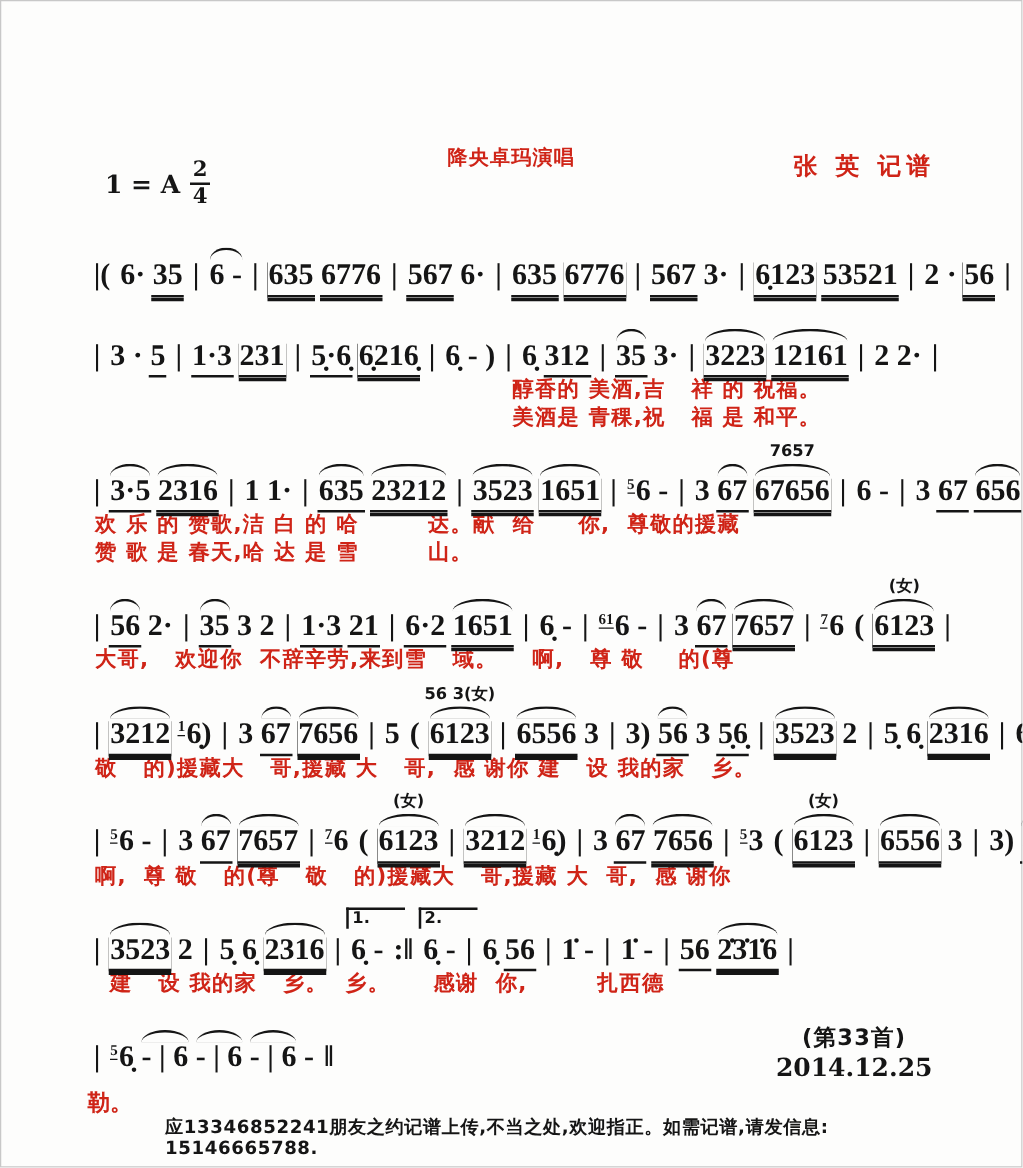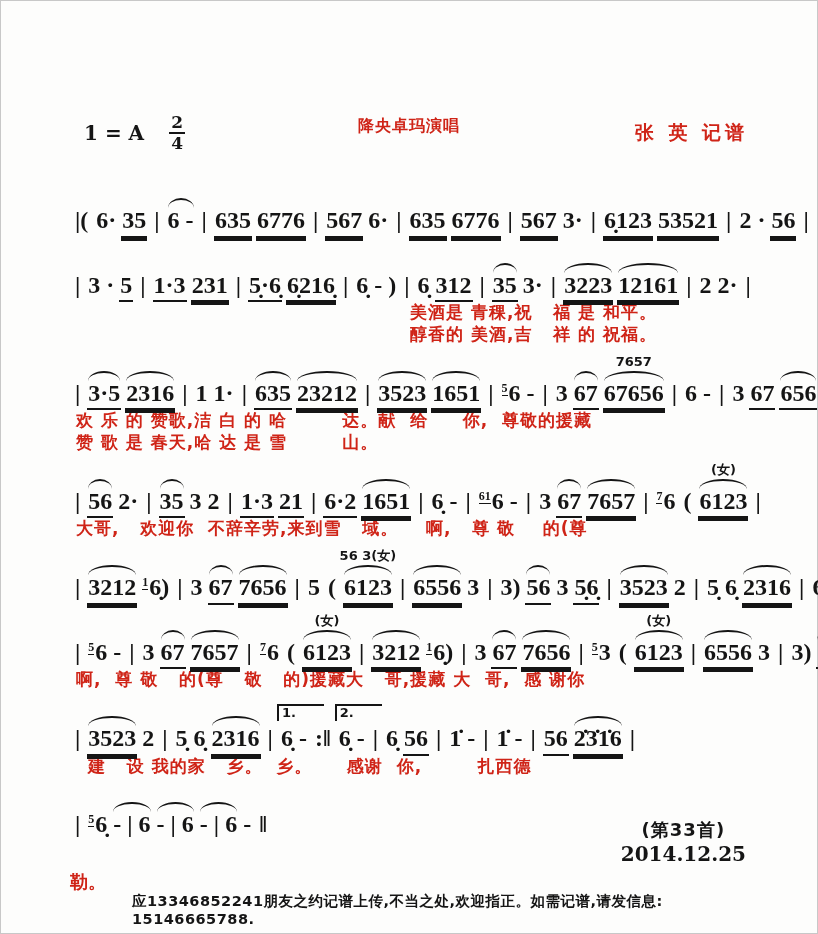--- a/index.html
+++ b/index.html
@@ -11,23 +11,23 @@
     box-shadow:inset 0 0 0 1px #c8c8c8;
     overflow:hidden;
     box-sizing:border-box;
     padding:112px 70px 0 70px;
     color:#151515;
     font-family:"Liberation Serif","DejaVu Serif",serif;
   }
   
   .header{position:relative;height:70px;}
   .keysig{
-    position:absolute;left:14px;top:2px;
+    position:absolute;left:14px;top:16px;
     font-family:"DejaVu Serif",serif;font-weight:bold;font-size:20px;
-    display:flex;align-items:center;gap:25px;
+    display:flex;align-items:center;gap:8px;
   }
   .frac{display:inline-flex;flex-direction:column;align-items:center;line-height:1;font-size:17px;}
   .frac .num{border-bottom:2px solid #151515;padding:0 2px 1px 2px;}
   .frac .den{padding-top:1px;}
   .title-wrap{position:absolute;left:0;right:0;top:0;text-align:center;}
   .title{
     font-size:28px;font-weight:bold;letter-spacing:3px;
     color:var(--red);
     font-family:"DejaVu Sans",sans-serif;
   }
@@ -119,34 +119,35 @@
     </div>
     <div class="transcriber">张 英 记谱</div>
   </div>
 
   <div>
       <div class="system">
         <div class="notation-line"><span class="tok bar"><span>|(</span></span><span class="tok"><span>6·</span></span><span class="tok u2"><span>35</span></span><span class="tok bar"><span>|</span></span><span class="tok arc"><span>6 -</span></span><span class="tok bar"><span>|</span></span><span class="tok u2"><span>635</span></span><span class="tok u2"><span>6776</span></span><span class="tok bar"><span>|</span></span><span class="tok u2"><span>567</span></span><span class="tok"><span>6·</span></span><span class="tok bar"><span>|</span></span><span class="tok u2"><span>635</span></span><span class="tok u2"><span>6776</span></span><span class="tok bar"><span>|</span></span><span class="tok u2"><span>567</span></span><span class="tok"><span>3·</span></span><span class="tok bar"><span>|</span></span><span class="tok u2"><span>6̣123</span></span><span class="tok u2"><span>53521</span></span><span class="tok bar"><span>|</span></span><span class="tok"><span>2</span></span><span class="tok"><span>·</span></span><span class="tok u2"><span>56</span></span><span class="tok bar"><span>|</span></span></div>
       </div>
       <div class="system">
         <div class="notation-line"><span class="tok bar"><span>|</span></span><span class="tok"><span>3</span></span><span class="tok"><span>·</span></span><span class="tok u1"><span>5</span></span><span class="tok bar"><span>|</span></span><span class="tok u1"><span>1·3</span></span><span class="tok u2"><span>231</span></span><span class="tok bar"><span>|</span></span><span class="tok u1"><span>5̣·6̣</span></span><span class="tok u2"><span>6̣216̣</span></span><span class="tok bar"><span>|</span></span><span class="tok"><span>6̣</span></span><span class="tok"><span>-</span></span><span class="tok"><span>)</span></span><span class="tok bar"><span>|</span></span><span class="tok"><span>6̣</span></span><span class="tok u1"><span>312</span></span><span class="tok bar"><span>|</span></span><span class="tok u1 arc"><span>35</span></span><span class="tok"><span>3·</span></span><span class="tok bar"><span>|</span></span><span class="tok u2 arc"><span>3223</span></span><span class="tok u2 arc"><span>12161</span></span><span class="tok bar"><span>|</span></span><span class="tok"><span>2</span></span><span class="tok"><span>2·</span></span><span class="tok bar"><span>|</span></span></div>
+        <div class="lyrics" style="padding-left: 340px;">醇香的 美酒,吉   祥 的 祝福。</div>
         <div class="lyrics" style="padding-left: 340px;">美酒是 青稞,祝   福 是 和平。</div>
-        <div class="lyrics" style="padding-left: 340px;">醇香的 美酒,吉   祥 的 祝福。</div>
       </div>
       <div class="system">
         <div class="notation-line"><span class="tok bar"><span>|</span></span><span class="tok u1 arc"><span>3·5</span></span><span class="tok u2 arc"><span>2316</span></span><span class="tok bar"><span>|</span></span><span class="tok"><span>1</span></span><span class="tok"><span>1·</span></span><span class="tok bar"><span>|</span></span><span class="tok u1 arc"><span>635</span></span><span class="tok u2 arc"><span>23212</span></span><span class="tok bar"><span>|</span></span><span class="tok u2 arc"><span>3523</span></span><span class="tok u2 arc"><span>1651</span></span><span class="tok bar"><span>|</span></span><span class="tok"><span class="grace">5</span><span>6</span></span><span class="tok"><span>-</span></span><span class="tok bar"><span>|</span></span><span class="tok"><span>3</span></span><span class="tok u1 arc"><span>67</span></span><span class="tok u2 arc"><span>67656</span><span class="toplabel">7657</span></span><span class="tok bar"><span>|</span></span><span class="tok"><span>6</span></span><span class="tok"><span>-</span></span><span class="tok bar"><span>|</span></span><span class="tok"><span>3</span></span><span class="tok u1"><span>67</span></span><span class="tok u1 arc"><span>656</span></span></div>
         <div class="lyrics" style="padding-left: 6px;">欢 乐 的 赞歌,洁 白 的 哈        达。献  给     你,  尊敬的援藏</div>
         <div class="lyrics" style="padding-left: 6px;">赞 歌 是 春天,哈 达 是 雪        山。</div>
       </div>
       <div class="system">
         <div class="notation-line"><span class="tok bar"><span>|</span></span><span class="tok u1 arc"><span>56</span></span><span class="tok"><span>2·</span></span><span class="tok bar"><span>|</span></span><span class="tok u1 arc"><span>35</span></span><span class="tok"><span>3</span></span><span class="tok"><span>2</span></span><span class="tok bar"><span>|</span></span><span class="tok u1"><span>1·3</span></span><span class="tok u1"><span>21</span></span><span class="tok bar"><span>|</span></span><span class="tok u1"><span>6·2</span></span><span class="tok u2 arc"><span>1651</span></span><span class="tok bar"><span>|</span></span><span class="tok"><span>6̣</span></span><span class="tok"><span>-</span></span><span class="tok bar"><span>|</span></span><span class="tok"><span class="grace">61</span><span>6</span></span><span class="tok"><span>-</span></span><span class="tok bar"><span>|</span></span><span class="tok"><span>3</span></span><span class="tok u1 arc"><span>67</span></span><span class="tok u2 arc"><span>7657</span></span><span class="tok bar"><span>|</span></span><span class="tok"><span class="grace">7</span><span>6</span></span><span class="tok bar"><span>(</span></span><span class="tok u2 arc"><span>6123</span><span class="toplabel">(女)</span></span><span class="tok bar"><span>|</span></span></div>
         <div class="lyrics" style="padding-left: 6px;">大哥,   欢迎你  不辞辛劳,来到雪   域。    啊,   尊 敬    的(尊</div>
       </div>
       <div class="system">
         <div class="notation-line"><span class="tok bar"><span>|</span></span><span class="tok u2 arc"><span>3212</span></span><span class="tok"><span class="grace">1</span><span>6̣)</span></span><span class="tok bar"><span>|</span></span><span class="tok"><span>3</span></span><span class="tok u1 arc"><span>67</span></span><span class="tok u2 arc"><span>7656</span></span><span class="tok bar"><span>|</span></span><span class="tok"><span>5</span></span><span class="tok bar"><span>(</span></span><span class="tok u2 arc"><span>6123</span><span class="toplabel">56 3(女)</span></span><span class="tok bar"><span>|</span></span><span class="tok u2 arc"><span>6556</span></span><span class="tok"><span>3</span></span><span class="tok bar"><span>|</span></span><span class="tok"><span>3)</span></span><span class="tok u1 arc"><span>56</span></span><span class="tok"><span>3</span></span><span class="tok u1"><span>5̣6̣</span></span><span class="tok bar"><span>|</span></span><span class="tok u2 arc"><span>3523</span></span><span class="tok"><span>2</span></span><span class="tok bar"><span>|</span></span><span class="tok"><span>5̣</span></span><span class="tok"><span>6̣</span></span><span class="tok u2 arc"><span>2316</span></span><span class="tok bar"><span>|</span></span><span class="tok"><span>6̣</span></span></div>
+        <div class="lyrics" style="padding-left: 6px;">敬   的)援藏大   哥,援藏 大   哥,  感 谢你 建   设 我的家   乡。</div>
       </div>
       <div class="system">
         <div class="notation-line"><span class="tok bar"><span>|</span></span><span class="tok"><span class="grace">5</span><span>6</span></span><span class="tok"><span>-</span></span><span class="tok bar"><span>|</span></span><span class="tok"><span>3</span></span><span class="tok u1 arc"><span>67</span></span><span class="tok u2 arc"><span>7657</span></span><span class="tok bar"><span>|</span></span><span class="tok"><span class="grace">7</span><span>6</span></span><span class="tok bar"><span>(</span></span><span class="tok u2 arc"><span>6123</span><span class="toplabel">(女)</span></span><span class="tok bar"><span>|</span></span><span class="tok u2 arc"><span>3212</span></span><span class="tok"><span class="grace">1</span><span>6̣)</span></span><span class="tok bar"><span>|</span></span><span class="tok"><span>3</span></span><span class="tok u1 arc"><span>67</span></span><span class="tok u2 arc"><span>7656</span></span><span class="tok bar"><span>|</span></span><span class="tok"><span class="grace">5</span><span>3</span></span><span class="tok bar"><span>(</span></span><span class="tok u2 arc"><span>6123</span><span class="toplabel">(女)</span></span><span class="tok bar"><span>|</span></span><span class="tok u2 arc"><span>6556</span></span><span class="tok"><span>3</span></span><span class="tok bar"><span>|</span></span><span class="tok"><span>3)</span></span><span class="tok u1 arc"><span>56</span></span></div>
         <div class="lyrics" style="padding-left: 6px;">啊,  尊 敬   的(尊   敬   的)援藏大   哥,援藏 大  哥,  感 谢你</div>
       </div>
       <div class="system">
         <div class="notation-line"><span class="tok bar"><span>|</span></span><span class="tok u2 arc"><span>3523</span></span><span class="tok"><span>2</span></span><span class="tok bar"><span>|</span></span><span class="tok"><span>5̣</span></span><span class="tok"><span>6̣</span></span><span class="tok u2 arc"><span>2316</span></span><span class="tok bar"><span>|</span></span><span class="tok"><span>6̣ -</span><span class="volta">1.</span></span><span class="tok bar"><span>:‖</span></span><span class="tok"><span>6̣ -</span><span class="volta">2.</span></span><span class="tok bar"><span>|</span></span><span class="tok"><span>6̣</span></span><span class="tok u1"><span>56</span></span><span class="tok bar"><span>|</span></span><span class="tok"><span>1̇</span></span><span class="tok"><span>-</span></span><span class="tok bar"><span>|</span></span><span class="tok"><span>1̇</span></span><span class="tok"><span>-</span></span><span class="tok bar"><span>|</span></span><span class="tok u1"><span>56</span></span><span class="tok u2 arc"><span>2̇3̇1̇6</span></span><span class="tok bar"><span>|</span></span></div>
         <div class="lyrics" style="padding-left: 6px; margin-left: 12px;">建   设 我的家   乡。  乡。     感谢  你,        扎西德</div>
       </div>
       <div class="system">

